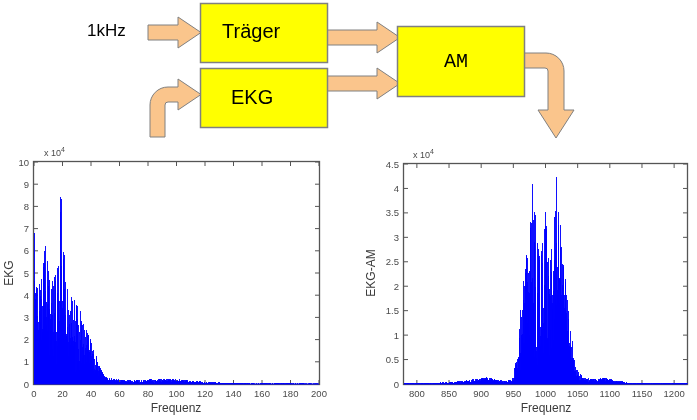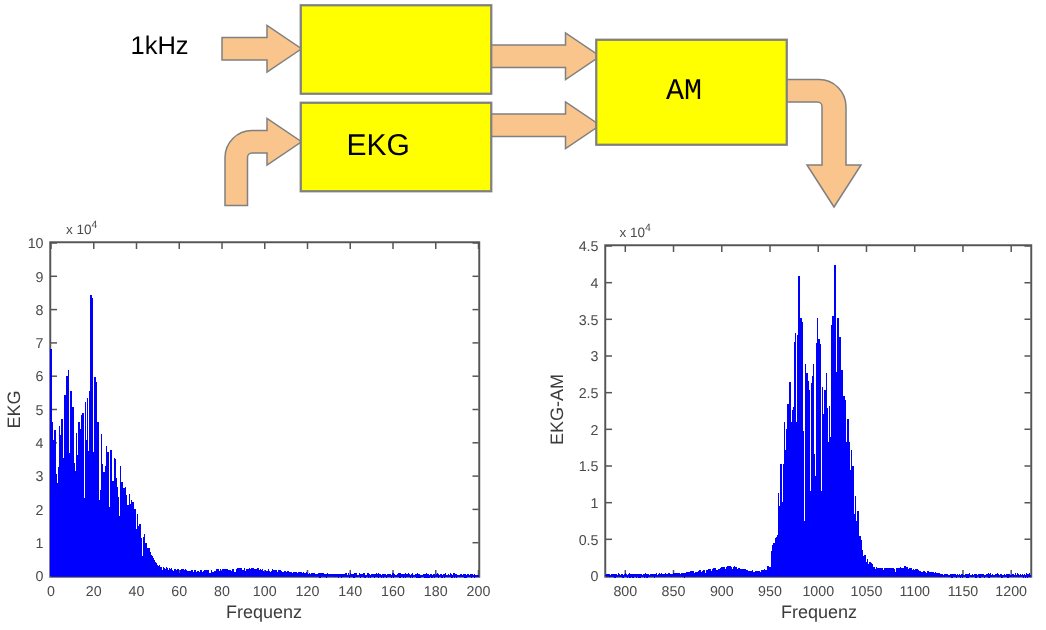--- a/index.html
+++ b/index.html
@@ -41,20 +41,21 @@
     <polygon points="325,76 377,76 377,68 400,83.5 377,99 377,91 325,91" fill="#fac58c" stroke="#808080" stroke-width="1"></polygon>
 
     <path d="M522,53 L546,53 A18,18 0 0 1 564,71 L564,110 L574,110 L556,138 L538,110 L548,110 L548,71 A3,3 0 0 0 545,68 L522,68 Z" fill="#fac58c" stroke="#808080" stroke-width="1"></path>
 
     <rect x="200.5" y="3.5" width="127" height="59" fill="#ffff00" stroke="#808080" stroke-width="1.5"></rect>
     <rect x="200.5" y="68.5" width="127" height="59" fill="#ffff00" stroke="#808080" stroke-width="1.5"></rect>
     <rect x="397.5" y="26.5" width="127" height="70" fill="#ffff00" stroke="#808080" stroke-width="1.5"></rect>
   </svg>
 
   <div class="blocklabel" id="lbl-1khz">1kHz</div>
+  <div class="blocklabel" id="lbl-traeger">Träger</div>
   <div class="blocklabel" id="lbl-ekg">EKG</div>
   <div class="blocklabel" id="lbl-am">AM</div>
 </div>
 
 <div class="chart" id="chart-left">
   <svg width="350" height="280">
     <g>
       <rect x="33.5" y="21.5" width="286" height="223" fill="#ffffff" stroke="#555555" stroke-width="1.3"></rect>
     </g>
     <g id="L-ticks">

